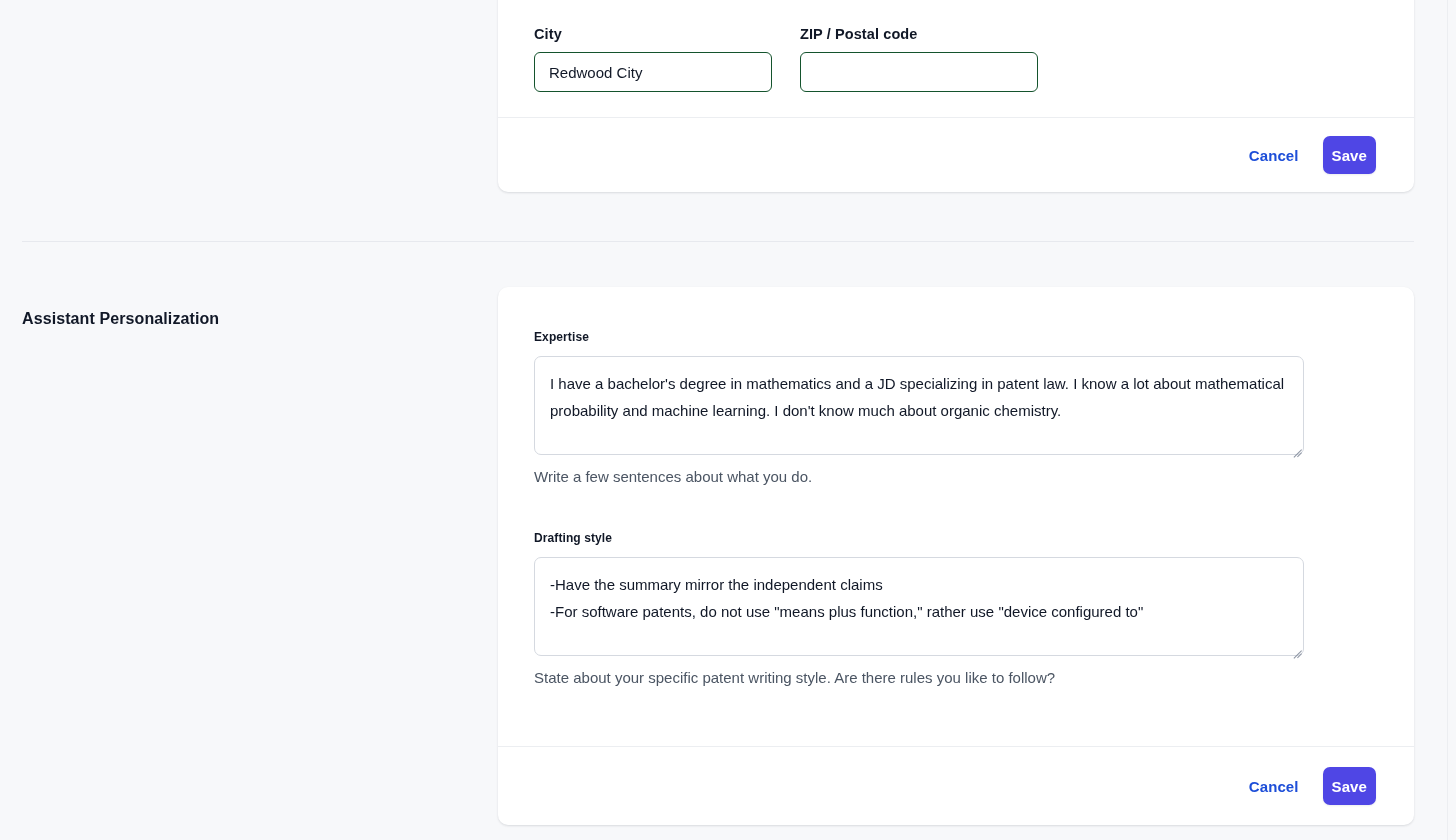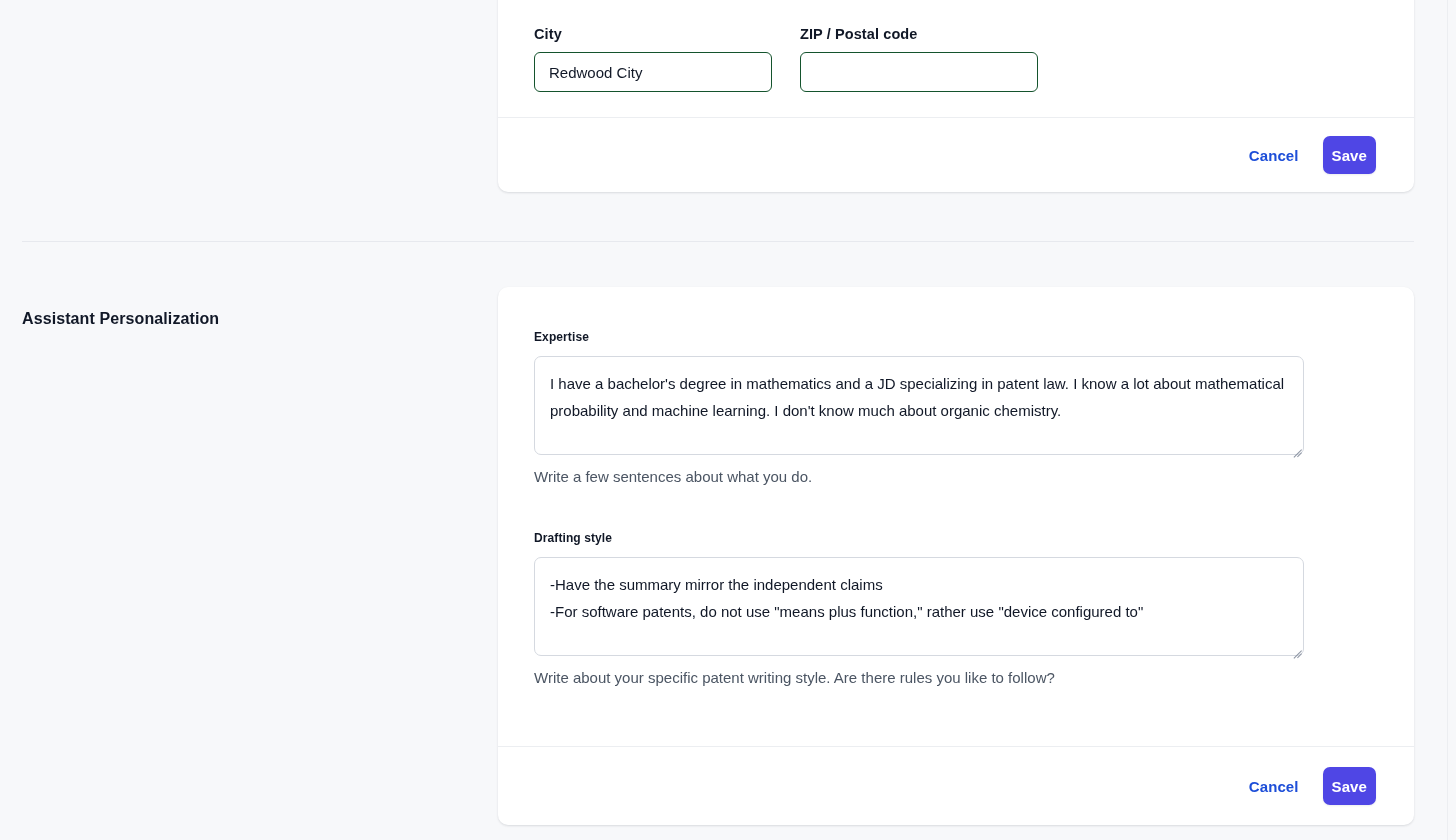--- a/index.html
+++ b/index.html
@@ -297,21 +297,21 @@
         <p class="helper-text">Write a few sentences about what you do.</p>
       </div>
 
       <div class="form-block" style="margin-top:40px;">
         <label class="ta-label">Drafting style</label>
         <div class="ta-wrap">
           <textarea class="textarea" style="">-Have the summary mirror the independent claims
 -For software patents, do not use "means plus function," rather use "device configured to"</textarea>
           <span class="resize-grip"></span>
         </div>
-        <p class="helper-text">Write about your specific patent writing style. Are there rules you like to follow?</p>
+        <p class="helper-text">State about your specific patent writing style. Are there rules you like to follow?</p>
       </div>
 
     </div>
 
     <div class="card-footer">
       <button class="btn-cancel">Cancel</button>
       <button class="btn-save">Save</button>
     </div>
 
   </div>

